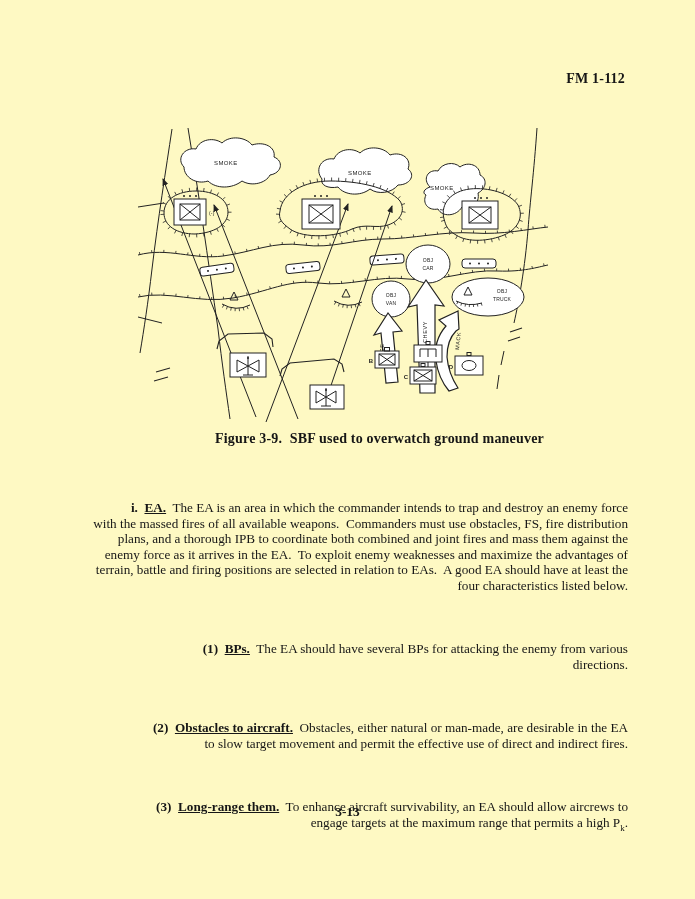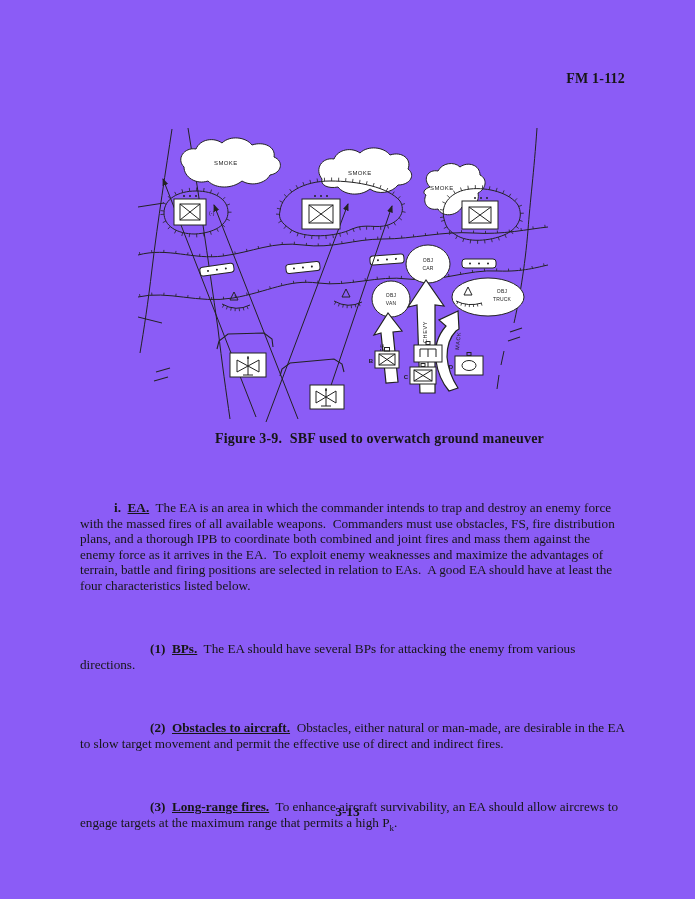--- a/index.html
+++ b/index.html
@@ -1,18 +1,18 @@
 <!DOCTYPE html>
 <html><head>
 <meta charset="utf-8">
 <style>
   html,body{margin:0;padding:0;}
   body{background:#ffffff;width:695px;height:899px;position:relative;
        font-family:"Liberation Serif", serif;color:#161616;}
-  .page{position:absolute;inset:0;background:#8b5cf6;overflow:hidden;}
+  .page{position:absolute;inset:0;background:#fef9c3;overflow:hidden;}
 
   .doc-header{position:absolute;top:71px;right:70px;font-weight:bold;
               font-size:14px;letter-spacing:.2px;}
 
   .figure-wrap{position:absolute;left:138px;top:127px;width:410px;height:296px;}
   svg{display:block;}
   svg text{font-family:"Liberation Sans", sans-serif;fill:#1d1d1d;}
   .ln{stroke:#222;fill:none;stroke-width:1;}
   .ln2{stroke:#222;fill:none;stroke-width:1.1;}
   .wht{fill:#fff;stroke:#222;stroke-width:1.2;}
@@ -21,21 +21,21 @@
   .dot{fill:#222;stroke:none;}
   .lblS{font-size:6px;letter-spacing:.4px;}
   .lblO{font-size:5px;letter-spacing:.2px;}
   .lblA{font-size:5.5px;letter-spacing:.6px;}
   .lblC{font-size:6px;font-weight:bold;}
 
   .caption{position:absolute;top:431px;left:0;width:695px;text-align:center;
            font-weight:bold;font-size:14px;letter-spacing:.2px;padding-left:32px;}
 
   .body-text{position:absolute;left:80px;top:500px;width:548px;
-             font-size:13.2px;line-height:15.5px;text-align:left;}
+             font-size:13.2px;line-height:15.5px;text-align:right;}
   .para{margin:0 0 14px 0;}
   .para.level1{text-indent:34px;}
   .para.level2{text-indent:70px;margin-top:48px;}
   .b{font-weight:bold;}
   .u{text-decoration:underline;}
   sub{font-size:9px;line-height:0;}
 
   .page-number{position:absolute;top:798px;left:0;width:695px;text-align:center;
                font-weight:bold;font-size:13.5px;margin-top:6px;}
 </style>
@@ -429,18 +429,18 @@
       </g>
     </svg>
   </div>
 
   <div class="caption">Figure 3-9.&nbsp; SBF used to overwatch ground maneuver</div>
 
   <div class="body-text">
       <p class="para level1"><span class="b">i.</span><span>&nbsp; </span><span class="b u">EA.</span><span>&nbsp; The EA is an area in which the commander intends to trap and destroy an enemy force with the massed fires of all available weapons.&nbsp; Commanders must use obstacles, FS, fire distribution plans, and a thorough IPB to coordinate both combined and joint fires and mass them against the enemy force as it arrives in the EA.&nbsp; To exploit enemy weaknesses and maximize the advantages of terrain, battle and firing positions are selected in relation to EAs.&nbsp; A good EA should have at least the four characteristics listed below.</span></p>
       <p class="para level2"><span class="b">(1)</span><span>&nbsp; </span><span class="b u">BPs.</span><span>&nbsp; The EA should have several BPs for attacking the enemy from various directions.</span></p>
       <p class="para level2"><span class="b">(2)</span><span>&nbsp; </span><span class="b u">Obstacles to aircraft.</span><span>&nbsp; Obstacles, either natural or man-made, are desirable in the EA to slow target movement and permit the effective use of direct and indirect fires.</span></p>
-      <p class="para level2"><span class="b">(3)</span><span>&nbsp; </span><span class="b u">Long-range fires.</span><span>&nbsp; To enhance aircraft survivability, an EA should allow aircrews to engage targets at the maximum range that permits a high P</span><sub>k</sub><span>.</span></p>
+      <p class="para level2"><span class="b">(3)</span><span>&nbsp; </span><span class="b u">Long-range them.</span><span>&nbsp; To enhance aircraft survivability, an EA should allow aircrews to engage targets at the maximum range that permits a high P</span><sub>k</sub><span>.</span></p>
     </div>
 
   <div class="page-number">3-13</div>
 
 </div>
 
 </body></html>

